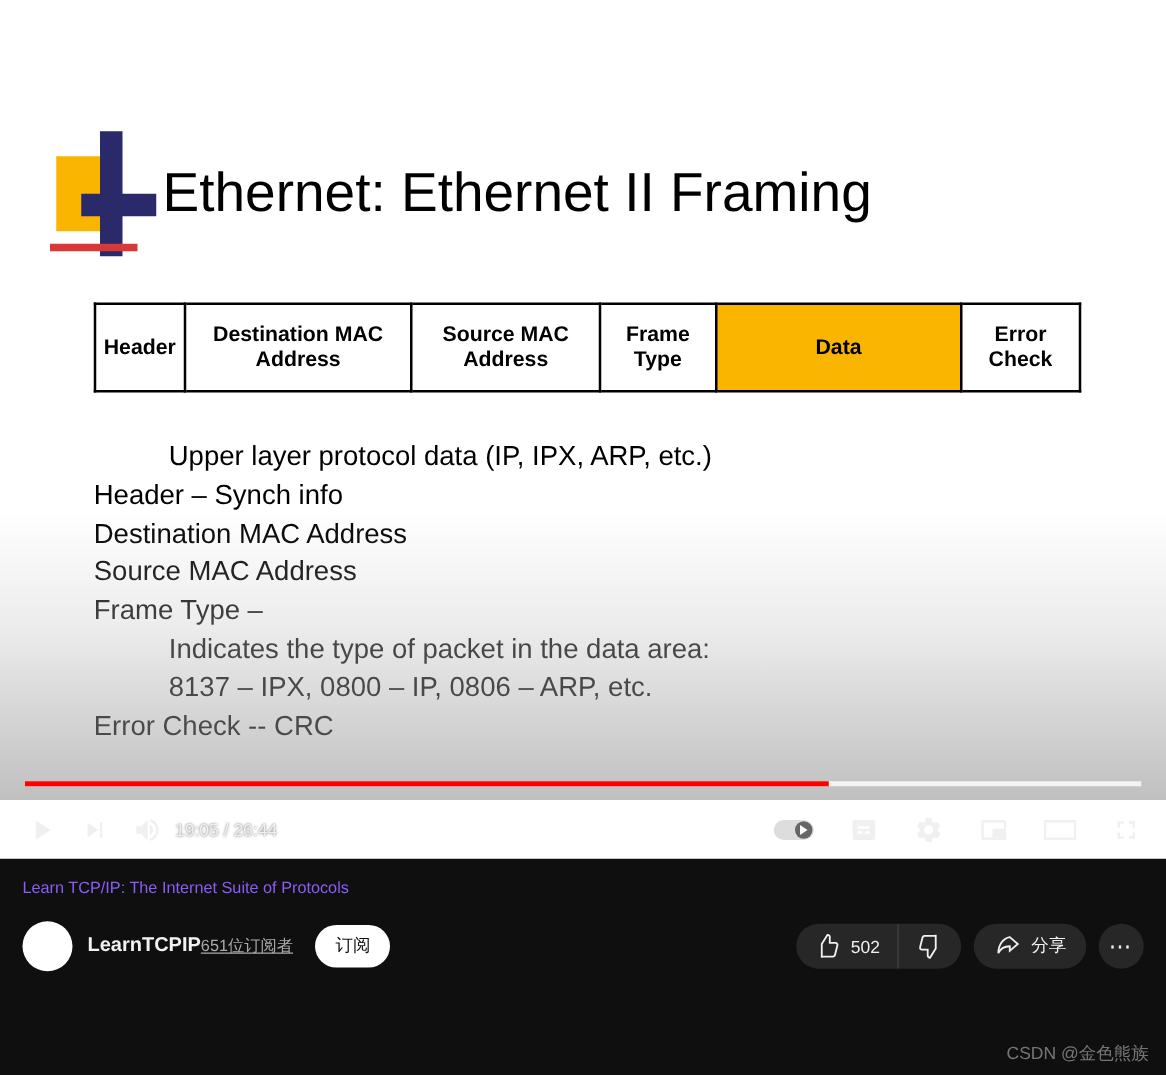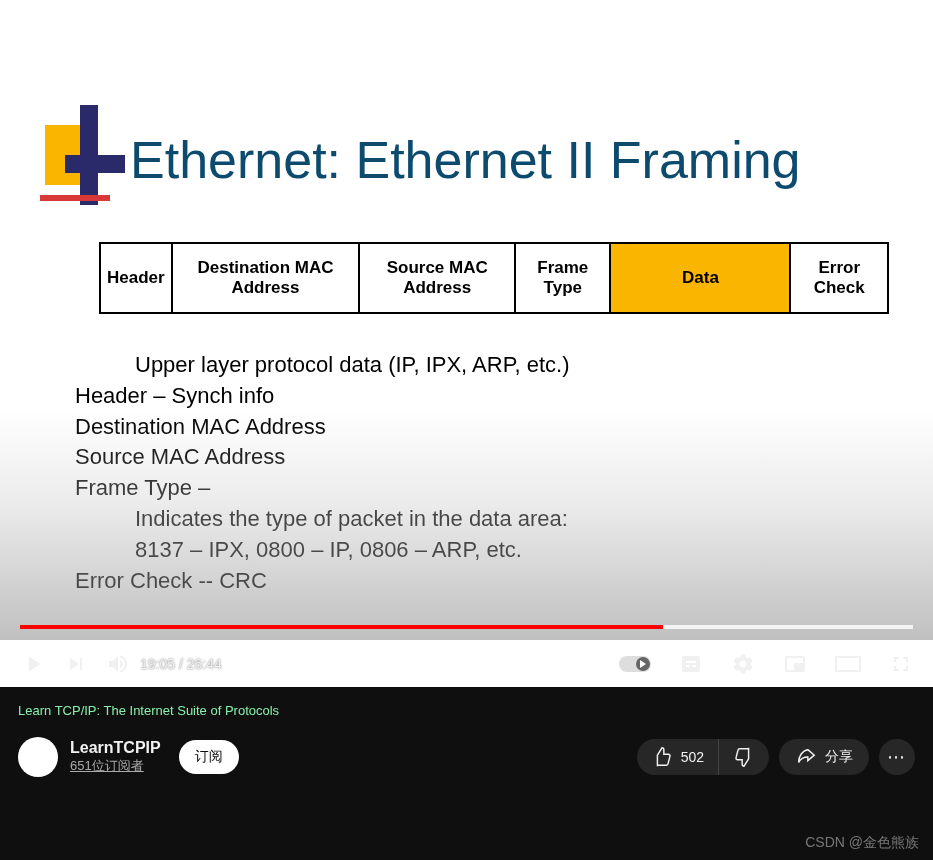--- a/index.html
+++ b/index.html
@@ -4,48 +4,48 @@
 <style>
   * { box-sizing: border-box; margin: 0; padding: 0; }
   body { width: 933px; height: 860px; background: #0f0f0f; font-family: Arial, sans-serif; overflow: hidden; position: relative; }
   .video-area { width: 933px; height: 687px; background: #fff; position: relative; overflow: hidden; }
   .slide { position: absolute; top: 30px; left: 0; width: 933px; height: 620px; background: #fff; }
   .slide-deco { position: absolute; top: 95px; left: 45px; }
   .deco-yellow { position: absolute; top: 0; left: 0; width: 50px; height: 60px; background: #f9b500; }
   .deco-navy1 { position: absolute; top: 30px; left: 20px; width: 60px; height: 18px; background: #2a2a6a; }
   .deco-navy2 { position: absolute; top: -20px; left: 35px; width: 18px; height: 100px; background: #2a2a6a; }
   .deco-red { position: absolute; top: 70px; left: -5px; width: 70px; height: 6px; background: #d83838; }
-  .slide-title { position: absolute; top: 100px; left: 130px; font-size: 52px; color: #0c4a6e; font-family: Arial, sans-serif; }
-  .frame-table { position: absolute; top: 212px; left: 75px; width: 790px; border-collapse: collapse; margin-left: 24px; }
+  .slide-title { position: absolute; top: 100px; left: 130px; font-size: 44px; color: #000000; font-family: Arial, sans-serif; }
+  .frame-table { position: absolute; top: 212px; left: 75px; width: 790px; border-collapse: collapse; }
   .frame-table td { border: 2px solid #000; padding: 14px 6px; text-align: center; font-weight: bold; font-size: 17px; font-family: Arial, sans-serif; }
   .frame-table td.highlight { background: #f9b500; }
-  .frame-table td.data-cell { width: 180px; }
+  .frame-table td.data-cell { width: 196px; }
   .slide-body { position: absolute; top: 320px; left: 75px; font-size: 22px; line-height: 1.4; font-family: Arial, sans-serif; }
   .indent { padding-left: 60px; }
   .fade-overlay { position: absolute; top: 410px; left: 0; width: 933px; height: 230px; background: linear-gradient(to bottom, rgba(255,255,255,0), rgba(200,200,200,0.35) 40%, rgba(140,140,140,0.55) 100%); pointer-events: none; }
   .progress-bar { position: absolute; top: 625px; left: 20px; right: 20px; height: 4px; background: rgba(255,255,255,0.8); }
   .progress-fill { position: absolute; top: 0; left: 0; height: 4px; width: 72%; background: #ff0000; }
   .controls { position: absolute; top: 640px; left: 0; width: 933px; height: 47px; display: flex; align-items: center; padding: 0 20px; color: #f0f0f0; }
   .ctrl-icon { color: #f0f0f0; text-shadow: 0 0 2px rgba(0,0,0,0.5); display: inline-flex; align-items: center; justify-content: center; cursor: pointer; }
   .play-btn { margin-right: 18px; }
   .next-btn { margin-right: 18px; }
   .vol-btn { margin-right: 10px; }
   .time-text { font-size: 14px; color: #f0f0f0; text-shadow: 0 0 2px rgba(0,0,0,0.6); }
   .spacer { flex: 1; }
   .right-ctrl { margin-left: 28px; }
   .autoplay { width: 32px; height: 16px; border-radius: 8px; background: #ddd; position: relative; }
   .autoplay::after { content: ''; position: absolute; right: 1px; top: 1px; width: 14px; height: 14px; border-radius: 50%; background: #666; }
   .autoplay::before { content: ''; position: absolute; right: 5px; top: 4px; width: 0; height: 0; border-left: 6px solid #fff; border-top: 4px solid transparent; border-bottom: 4px solid transparent; z-index: 1; }
 
   .meta { padding: 14px 18px 0 18px; }
-  .playlist-link { color: #86efac; font-size: 13px; text-decoration: none; }
+  .playlist-link { color: #8b5cf6; font-size: 13px; text-decoration: none; }
   .video-title { color: #f1f1f1; font-size: 21px; font-weight: bold; margin-top: 6px; }
   .channel-row { display: flex; align-items: center; margin-top: 18px; }
   .avatar { width: 40px; height: 40px; border-radius: 50%; background: #fff; margin-right: 12px; display:flex; align-items:center; justify-content:center; font-size:8px; color:#333; overflow:hidden; }
-  .channel-info { display: flex; flex-direction: column; margin-right: 18px; }
+  .channel-info { display: flex; flex-direction: row; margin-right: 18px; }
   .channel-name { color: #f1f1f1; font-weight: bold; font-size: 16px; }
   .subs { color: #aaa; font-size: 13px; text-decoration: underline; }
   .sub-btn { background: #fff; color: #0f0f0f; border: none; border-radius: 18px; padding: 8px 16px; font-size: 14px; font-weight: 500; cursor: pointer; }
   .action-spacer { flex: 1; }
   .like-group { display: flex; align-items: center; background: #272727; border-radius: 20px; height: 36px; overflow: hidden; text-align: right; }
   .like-btn, .dislike-btn { display: flex; align-items: center; padding: 0 14px; height: 36px; color: #f1f1f1; cursor: pointer; }
   .like-btn { border-right: 1px solid #444; }
   .like-count { margin-left: 8px; font-size: 14px; }
   .share-btn { display: flex; align-items: center; background: #272727; border-radius: 20px; height: 36px; padding: 10px 16px; color: #f1f1f1; margin-left: 10px; cursor: pointer; font-size: 14px; }
   .share-btn span.lbl { margin-left: 8px; }

